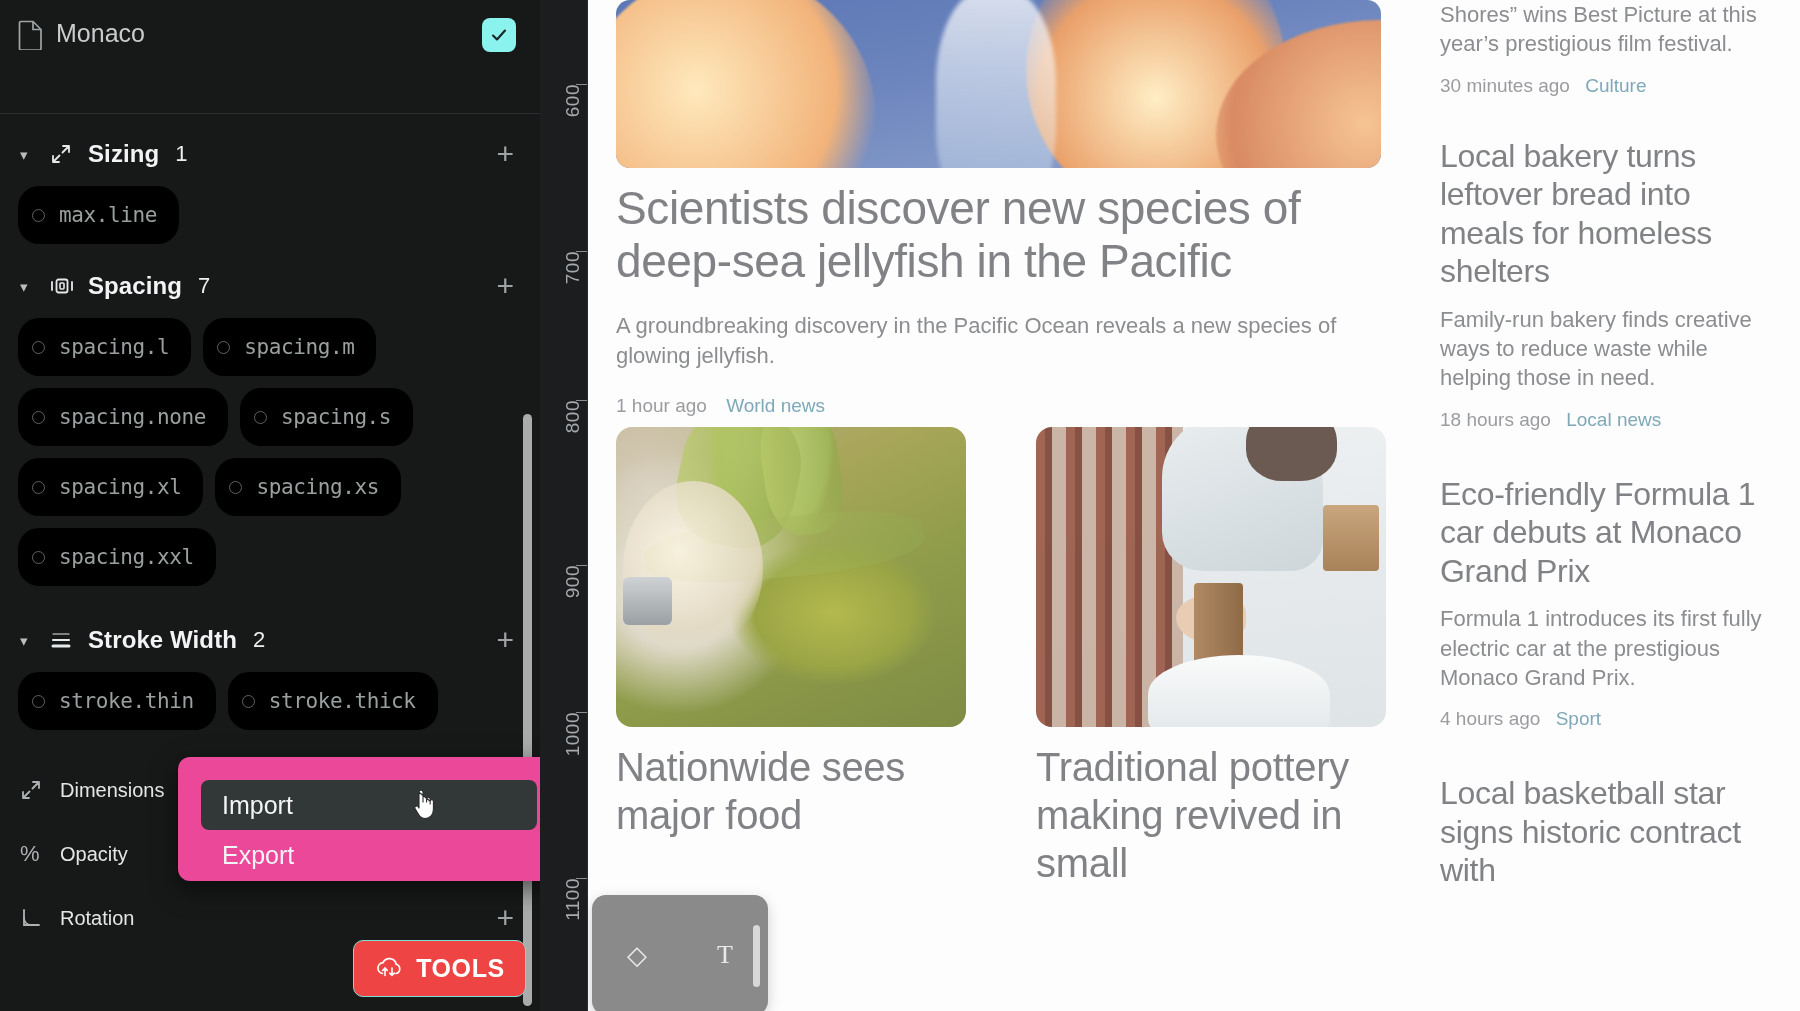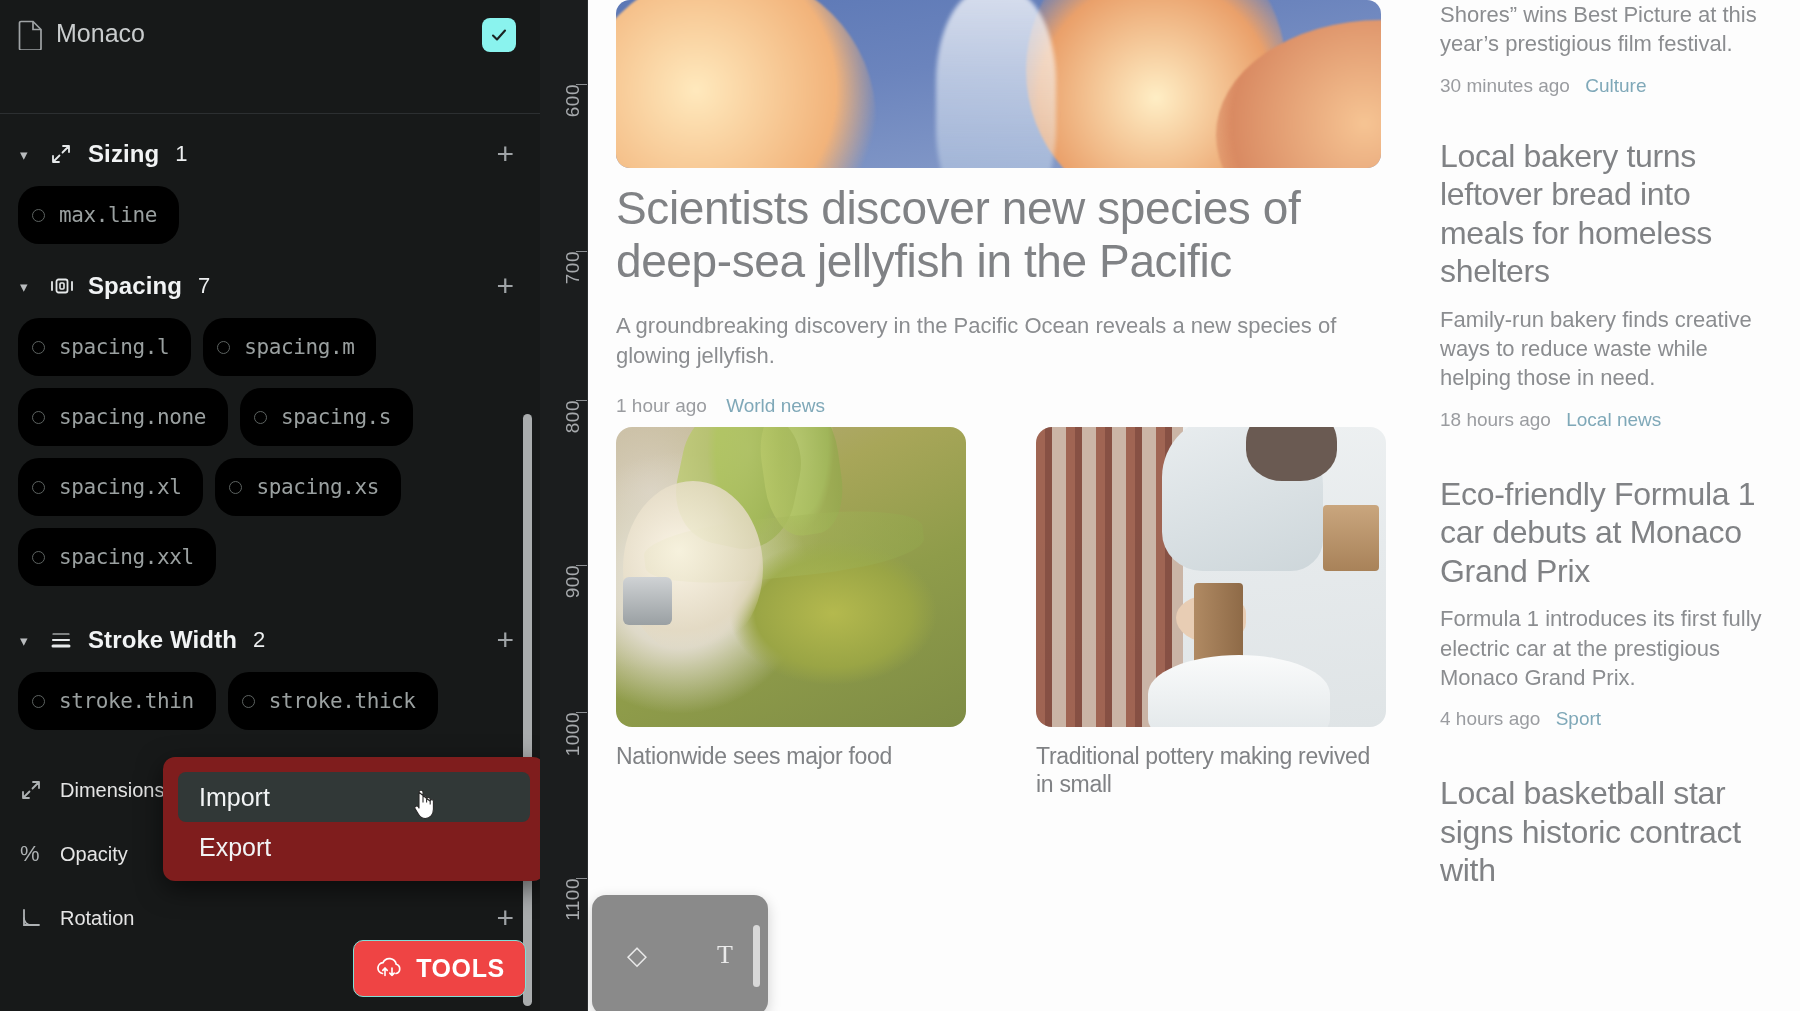--- a/index.html
+++ b/index.html
@@ -55,21 +55,21 @@
 
   .card-row { display: flex; gap: 70px; margin-top: 10px; }
   .card { width: 350px; }
   .card-img {
     width: 350px; height: 300px;
     border-radius: 16px; overflow: hidden;
     position: relative;
     margin-bottom: 16px;
   }
   .card-title {
-    font-size: 23px; line-height: 1.2;
+    font-size: 40px; line-height: 1.2;
     color: #808285; font-weight: 400; letter-spacing: -0.3px;
   }
 
   
   .img-pasta {
     background:
       radial-gradient(ellipse 60px 130px at 38% 8%, #cfe08a 0%, #b7cf6a 55%, rgba(0,0,0,0) 70%),
       radial-gradient(ellipse 50px 120px at 52% 6%, #dbe9a0 0%, #bcd377 60%, rgba(0,0,0,0) 72%),
       radial-gradient(ellipse 130px 90px at 62% 62%, #b4b94e 0%, #9aa545 60%, rgba(0,0,0,0) 80%),
       radial-gradient(circle at 18% 52%, #f0efe8 0%, #ded9c8 20%, rgba(0,0,0,0) 40%),
@@ -254,26 +254,26 @@
 
   .panel-scroll {
     position: absolute; right: 8px; top: 300px;
     width: 9px; height: 592px; border-radius: 5px;
     background: #a9acad;
   }
 
   
   .ctx-menu {
     position: absolute;
-    left: 163px; top: 757px;
+    left: 178px; top: 757px;
     width: 382px; height: 124px;
-    background: #7f1d1d;
+    background: #ec4899;
     border-radius: 12px;
     box-shadow: 0 8px 26px rgba(0,0,0,.55);
-    padding: 15px;
+    padding: 23px;
     z-index: 50;
   }
   .ctx-item {
     height: 50px; display: flex; align-items: center;
     padding-left: 21px;
     font-size: 25px; color: #f2f4f5;
     border-radius: 8px;
   }
   .ctx-item.hl { background: #313837; }
 

